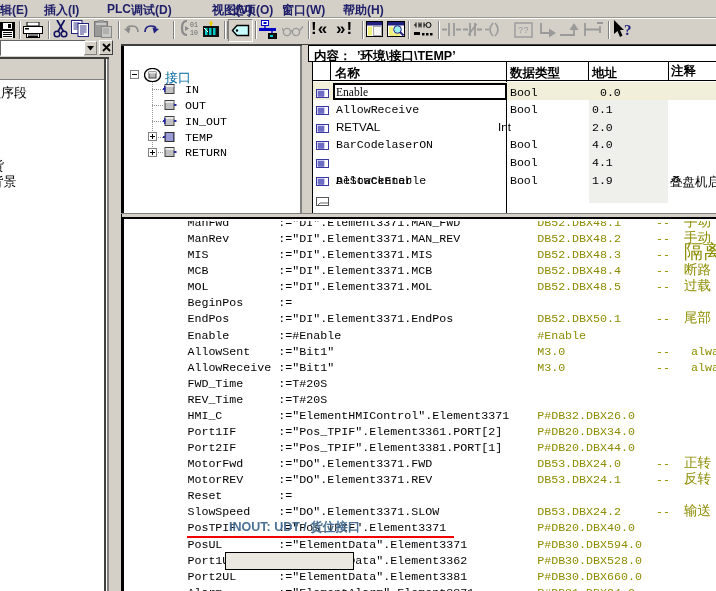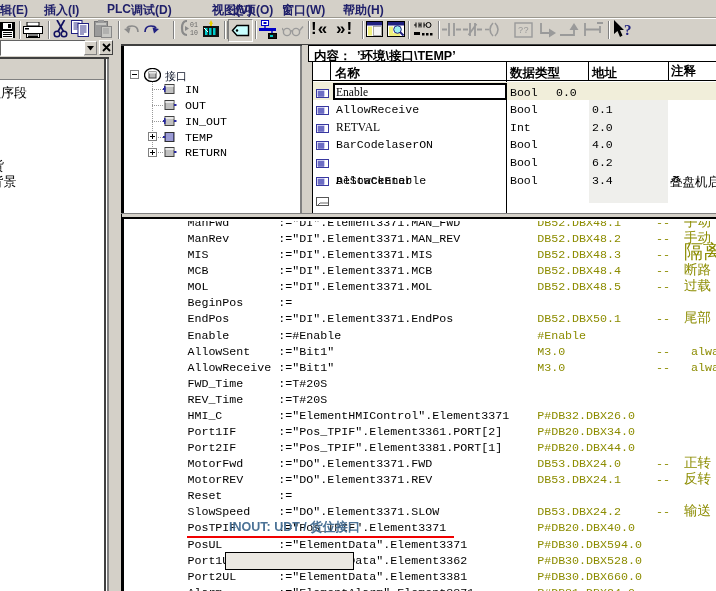--- a/index.html
+++ b/index.html
@@ -226,21 +226,21 @@
 <div class="a" style="left:308px;top:45px;width:408px;height:17px;background:#fff;border-top:1px solid #000;border-left:1px solid #000;border-bottom:1px solid #000"></div>
 <div class="a" style="left:314px;top:47.5px;white-space:pre;font-size:12.5px;font-weight:bold;color:#000">内容：</div>
 <div class="a" style="left:357px;top:47.5px;white-space:pre;font-size:12.5px;font-weight:bold;color:#000;font-family:'Liberation Sans'">’环境\接口\TEMP’</div>
 <div class="a" style="left:130px;top:70px;width:9px;height:9px;background:#fff;border:1px solid #808080"></div>
 <div class="a" style="left:132px;top:74px;width:5px;height:1px;background:#000"></div>
 <svg class="a" style="left:144px;top:68px" width="17" height="14" viewBox="0 0 17 14">
     <ellipse cx="8.5" cy="7" rx="8" ry="6.6" fill="none" stroke="#000" stroke-width="1.3"></ellipse>
     <rect x="5" y="4" width="7" height="6" fill="#b8b8b8" stroke="#404040"></rect>
     <rect x="5" y="4" width="7" height="1.5" fill="#e8e8e8"></rect>
   </svg>
-<div class="a" style="left:165px;top:68.5px;white-space:pre;font-size:11px;color:#0f172a">接口</div>
+<div class="a" style="left:165px;top:68.5px;white-space:pre;font-size:13px;color:#0369a1">接口</div>
 <svg class="a" style="left:152px;top:82px" width="2" height="74" viewBox="0 0 2 74">
     <line x1="0.5" y1="0" x2="0.5" y2="74" stroke="#999" stroke-width="1" stroke-dasharray="1 1"></line>
   </svg>
 <svg class="a" style="left:152px;top:88.8px" width="12" height="1" viewBox="0 0 12 1">
     <line x1="0" y1="0.5" x2="12" y2="0.5" stroke="#999" stroke-width="1" stroke-dasharray="1 1"></line>
   </svg>
 <svg class="a" style="left:163px;top:83.8px" width="14" height="10" viewBox="0 0 14 10">
     <rect x="2" y="0.5" width="9" height="9" fill="#c0c0c0" stroke="#404040"></rect>
     <rect x="2.5" y="1" width="8" height="2" fill="#e8e8e8"></rect>
     <rect x="0" y="4" width="2.5" height="2" fill="#2828a0"></rect>
@@ -305,61 +305,61 @@
 <div class="a" style="left:313px;top:81.5px;width:403px;height:18.2px;background:#f1eeda"></div>
 <div class="a" style="left:589px;top:99.7px;width:79px;height:103.5px;background:#efefec"></div>
 <div class="a" style="left:333px;top:82.5px;width:174px;height:17.8px;background:#fff;border:2px solid #000"></div>
 <svg class="a" style="left:316px;top:88.5px" width="13" height="9" viewBox="0 0 13 9">
     <rect x="0.5" y="0.5" width="12" height="8" fill="#fff" stroke="#3838a0"></rect>
     <rect x="1.5" y="1.5" width="7" height="6" fill="#9898e0"></rect>
     <path d="M2 3 h6 M2 5 h6 M2 7 h6" stroke="#3838a0" stroke-width="0.9"></path>
   </svg>
 <div class="a" style="left:336px;top:85.5px;white-space:pre;font-family:Liberation Serif, serif;font-size:11.55px;color:#000">Enable</div>
 <div class="a" style="left:510px;top:85.5px;white-space:pre;font-family:'Liberation Mono',monospace;font-size:11.55px;color:#000">Bool</div>
-<div class="a" style="left:556px;top:85.5px;white-space:pre;font-family:'Liberation Mono',monospace;font-size:11.55px;color:#000">0.0</div>
+<div class="a" style="left:600px;top:85.5px;white-space:pre;font-family:'Liberation Mono',monospace;font-size:11.55px;color:#000">0.0</div>
 <svg class="a" style="left:316px;top:106.1px" width="13" height="9" viewBox="0 0 13 9">
     <rect x="0.5" y="0.5" width="12" height="8" fill="#fff" stroke="#3838a0"></rect>
     <rect x="1.5" y="1.5" width="7" height="6" fill="#9898e0"></rect>
     <path d="M2 3 h6 M2 5 h6 M2 7 h6" stroke="#3838a0" stroke-width="0.9"></path>
   </svg>
 <div class="a" style="left:336px;top:103.1px;white-space:pre;font-family:'Liberation Mono',monospace;font-size:11.55px;color:#000">AllowReceive</div>
 <div class="a" style="left:510px;top:103.1px;white-space:pre;font-family:'Liberation Mono',monospace;font-size:11.55px;color:#000">Bool</div>
 <div class="a" style="left:592px;top:103.1px;white-space:pre;font-family:'Liberation Mono',monospace;font-size:11.55px;color:#000">0.1</div>
 <svg class="a" style="left:316px;top:123.7px" width="13" height="9" viewBox="0 0 13 9">
     <rect x="0.5" y="0.5" width="12" height="8" fill="#fff" stroke="#3838a0"></rect>
     <rect x="1.5" y="1.5" width="7" height="6" fill="#9898e0"></rect>
     <path d="M2 3 h6 M2 5 h6 M2 7 h6" stroke="#3838a0" stroke-width="0.9"></path>
   </svg>
-<div class="a" style="left:336px;top:120.7px;white-space:pre;font-family:Liberation Serif, serif;font-size:11.55px;color:#000">RETVAL</div>
-<div class="a" style="left:510px;top:120.7px;white-space:pre;font-family:Liberation Mono, monospace;font-size:11.55px;color:#000">Int</div>
+<div class="a" style="left:336px;top:120.7px;white-space:pre;font-family:Liberation Sans, sans-serif;font-size:11.55px;color:#000">RETVAL</div>
+<div class="a" style="left:498px;top:120.7px;white-space:pre;font-family:Liberation Sans, sans-serif;font-size:11.55px;color:#000">Int</div>
 <div class="a" style="left:592px;top:120.7px;white-space:pre;font-family:'Liberation Mono',monospace;font-size:11.55px;color:#000">2.0</div>
 <svg class="a" style="left:316px;top:141.3px" width="13" height="9" viewBox="0 0 13 9">
     <rect x="0.5" y="0.5" width="12" height="8" fill="#fff" stroke="#3838a0"></rect>
     <rect x="1.5" y="1.5" width="7" height="6" fill="#9898e0"></rect>
     <path d="M2 3 h6 M2 5 h6 M2 7 h6" stroke="#3838a0" stroke-width="0.9"></path>
   </svg>
 <div class="a" style="left:336px;top:138.3px;white-space:pre;font-family:'Liberation Mono',monospace;font-size:11.55px;color:#000">BarCodelaserON</div>
 <div class="a" style="left:510px;top:138.3px;white-space:pre;font-family:'Liberation Mono',monospace;font-size:11.55px;color:#000">Bool</div>
 <div class="a" style="left:592px;top:138.3px;white-space:pre;font-family:'Liberation Mono',monospace;font-size:11.55px;color:#000">4.0</div>
 <svg class="a" style="left:316px;top:158.9px" width="13" height="9" viewBox="0 0 13 9">
     <rect x="0.5" y="0.5" width="12" height="8" fill="#fff" stroke="#3838a0"></rect>
     <rect x="1.5" y="1.5" width="7" height="6" fill="#9898e0"></rect>
     <path d="M2 3 h6 M2 5 h6 M2 7 h6" stroke="#3838a0" stroke-width="0.9"></path>
   </svg>
 <div class="a" style="left:336px;top:174px;white-space:pre;font-family:'Liberation Mono',monospace;font-size:11.55px;color:#000">AllowCenter</div>
 <div class="a" style="left:510px;top:155.9px;white-space:pre;font-family:'Liberation Mono',monospace;font-size:11.55px;color:#000">Bool</div>
-<div class="a" style="left:592px;top:155.9px;white-space:pre;font-family:'Liberation Mono',monospace;font-size:11.55px;color:#000">6.2</div>
+<div class="a" style="left:592px;top:155.9px;white-space:pre;font-family:'Liberation Mono',monospace;font-size:11.55px;color:#000">4.1</div>
 <svg class="a" style="left:316px;top:176.5px" width="13" height="9" viewBox="0 0 13 9">
     <rect x="0.5" y="0.5" width="12" height="8" fill="#fff" stroke="#3838a0"></rect>
     <rect x="1.5" y="1.5" width="7" height="6" fill="#9898e0"></rect>
     <path d="M2 3 h6 M2 5 h6 M2 7 h6" stroke="#3838a0" stroke-width="0.9"></path>
   </svg>
 <div class="a" style="left:336px;top:173.5px;white-space:pre;font-family:'Liberation Mono',monospace;font-size:11.55px;color:#000">DeStackEnable</div>
 <div class="a" style="left:510px;top:173.5px;white-space:pre;font-family:'Liberation Mono',monospace;font-size:11.55px;color:#000">Bool</div>
-<div class="a" style="left:592px;top:173.5px;white-space:pre;font-family:'Liberation Mono',monospace;font-size:11.55px;color:#000">3.4</div>
+<div class="a" style="left:592px;top:173.5px;white-space:pre;font-family:'Liberation Mono',monospace;font-size:11.55px;color:#000">1.9</div>
 <div class="a" style="left:670px;top:173.5px;white-space:pre;font-size:12.5px;color:#000">叠盘机启</div>
 <svg class="a" style="left:316px;top:197px" width="13" height="9" viewBox="0 0 13 9">
     <rect x="0.5" y="0.5" width="12" height="8" fill="#fff" stroke="#555"></rect>
     <path d="M1.5 8.5 L4 6 L12.5 6" stroke="#555" fill="none" stroke-width="0.9"></path>
   </svg>
 <div class="a" style="left:121px;top:213px;width:595px;height:1px;background:#808080"></div>
 <div class="a" style="left:122px;top:214px;width:594px;height:3px;background:#d4d0c8"></div>
 <div class="a" style="left:121px;top:217px;width:595px;height:2px;background:#000"></div>
 <div class="a" style="left:124px;top:219px;width:592px;height:372px;background:#fff"></div>
 <div class="a" style="left:124px;top:221px;width:592px;height:370px;overflow:hidden;background:#fff">

